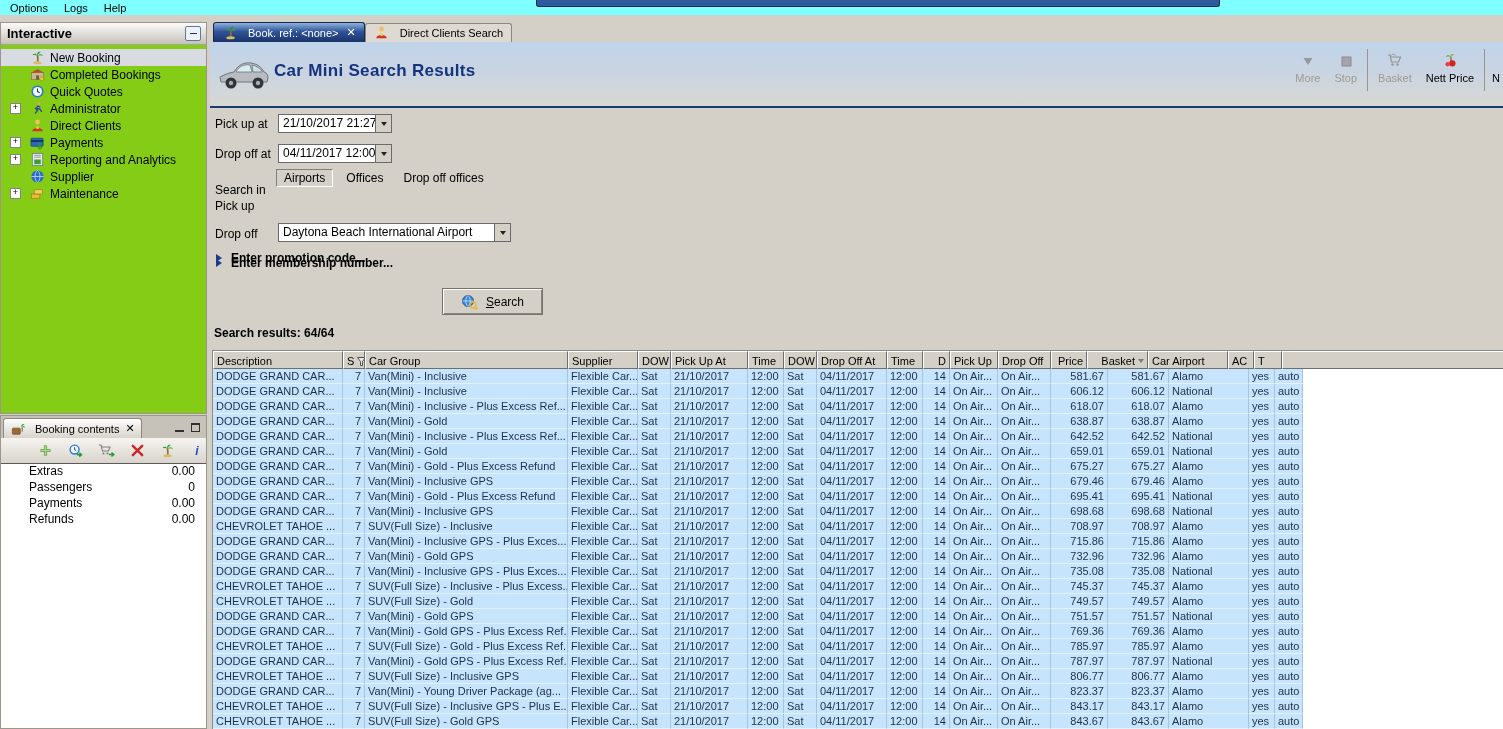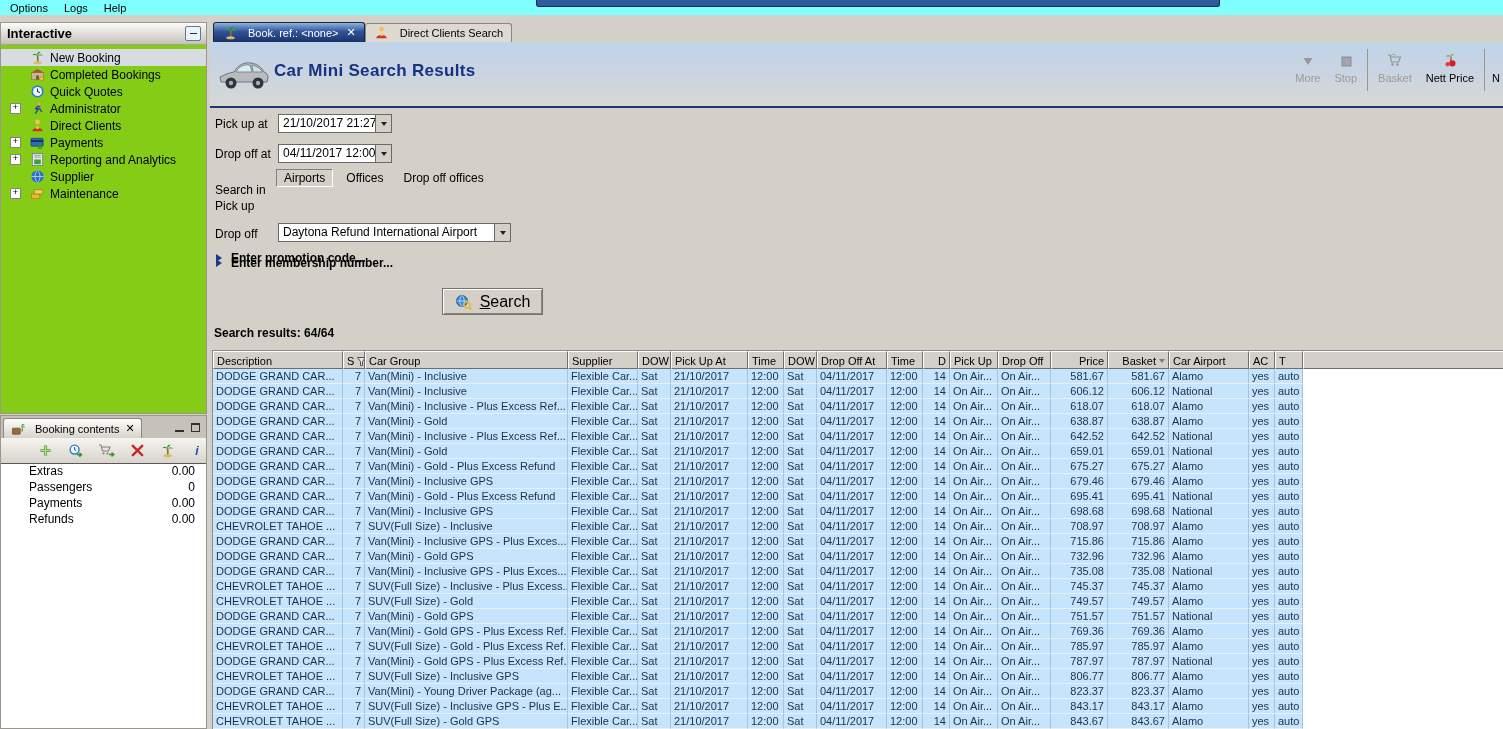--- a/index.html
+++ b/index.html
@@ -55,21 +55,21 @@
   .f-label{position:absolute;left:5px;font-size:12px}
   .combo{position:absolute;display:flex}
   .combo-text{background:#fff;border:1px solid #6a6a6a;border-right:none;height:19px;line-height:17px;padding:0 4px;box-sizing:border-box;white-space:nowrap;overflow:hidden;font-size:12px}
   .combo-btn{width:17px;height:19px;background:#d4d0c8;border:1px solid #6a6a6a;display:flex;align-items:center;justify-content:center;box-sizing:border-box}
   .combo-btn .tri-down{width:0;height:0;border-top:4px solid #222;border-left:3px solid transparent;border-right:3px solid transparent}
   .seg{position:absolute;display:flex;align-items:center;gap:6px}
   .seg-opt{padding:1px 7px;font-size:12px;white-space:nowrap}
   .seg-opt.selected{border:1px solid;border-color:#808080 #ffffff #ffffff #808080;background:#d4d0c8}
   .exp-row{position:absolute;left:6px;display:flex;align-items:center;gap:9px;font-weight:bold;font-size:12px}
   .tri-right{width:0;height:0;border-left:6px solid #1a3a8c;border-top:4px solid transparent;border-bottom:4px solid transparent}
-  .search-btn{position:absolute;left:232px;top:180px;width:99px;height:25px;background:#d4d0c8;border:1px solid #76726a;box-shadow:inset 1px 1px 0 #ffffff,inset -1px -1px 0 #8a8680;display:flex;align-items:center;justify-content:center;gap:7px;font-size:16px;cursor:default}
+  .search-btn{position:absolute;left:232px;top:180px;width:99px;height:25px;background:#d4d0c8;border:1px solid #76726a;box-shadow:inset 1px 1px 0 #ffffff,inset -1px -1px 0 #8a8680;display:flex;align-items:center;justify-content:center;gap:7px;font-size:12px;cursor:default}
   .summary{position:absolute;left:4px;top:218px;font-weight:bold;font-size:12px}
   
   .grid{position:absolute;left:2px;top:328px;right:0;bottom:0;background:#fff;border-left:1px solid #8a8a8a;border-top:1px solid #8a8a8a;overflow:hidden}
   .g-header{display:flex;height:18px}
   .g-hcell{box-sizing:border-box;background:#d4d0c8;border-top:1px solid #fff;border-left:1px solid #fff;border-right:1px solid #6e6e6e;border-bottom:1px solid #6e6e6e;padding:2px 3px 0;white-space:nowrap;overflow:hidden;display:flex;align-items:center;flex:none}
   .g-hcell.right{justify-content:flex-end}
   .g-row{display:flex;height:15px}
   .g-cell{box-sizing:border-box;background:#c6e4fb;border-right:1px solid #a6c4da;border-bottom:1px solid #e4f1fc;padding:0 3px;line-height:14px;white-space:nowrap;overflow:hidden;color:#1e3048;flex:none}
   .g-cell.right{text-align:right}
   .g-cell.filler,.g-hcell.filler{flex:1;background:#fff;border-right:none}
@@ -383,21 +383,21 @@
     </div>
     <span class="f-label" style="top:75px">Search in</span>
     <div class="seg" style="left:66px;top:61px" id="segSearchIn">
         <span class="seg-opt selected">Airports</span>
         <span class="seg-opt">Offices</span>
         <span class="seg-opt">Drop off offices</span>
       </div>
     <span class="f-label" style="top:91px">Pick up</span>
     <span class="f-label" style="top:119px">Drop off</span>
     <div class="combo" style="left:68px;top:115px">
-      <span class="combo-text" style="width:216px">Daytona Refund International Airport</span>
+      <span class="combo-text" style="width:216px">Daytona Beach International Airport</span>
       <span class="combo-btn">
           <span class="tri-down"></span>
         </span>
     </div>
     <div class="exp-row" style="top:143px">
       <span class="tri-right"></span>
       <span>Enter promotion code...</span>
     </div>
     <div class="exp-row" style="top:148px">
       <span class="tri-right"></span>
@@ -455,21 +455,21 @@
         </div>
         <div class="g-hcell right" style="width: 27px;">
           <span>D</span>
         </div>
         <div class="g-hcell" style="width: 48px;">
           <span>Pick Up</span>
         </div>
         <div class="g-hcell" style="width: 53px;">
           <span>Drop Off</span>
         </div>
-        <div class="g-hcell right" style="width: 57px;">
+        <div class="g-hcell right" style="width: 36px;">
           <span>Price</span>
         </div>
         <div class="g-hcell right" style="width: 61px;">
           <span>Basket</span>
           <span class="sort-tri"></span>
         </div>
         <div class="g-hcell" style="width: 80px;">
           <span>Car Airport</span>
         </div>
         <div class="g-hcell" style="width: 26px;">

